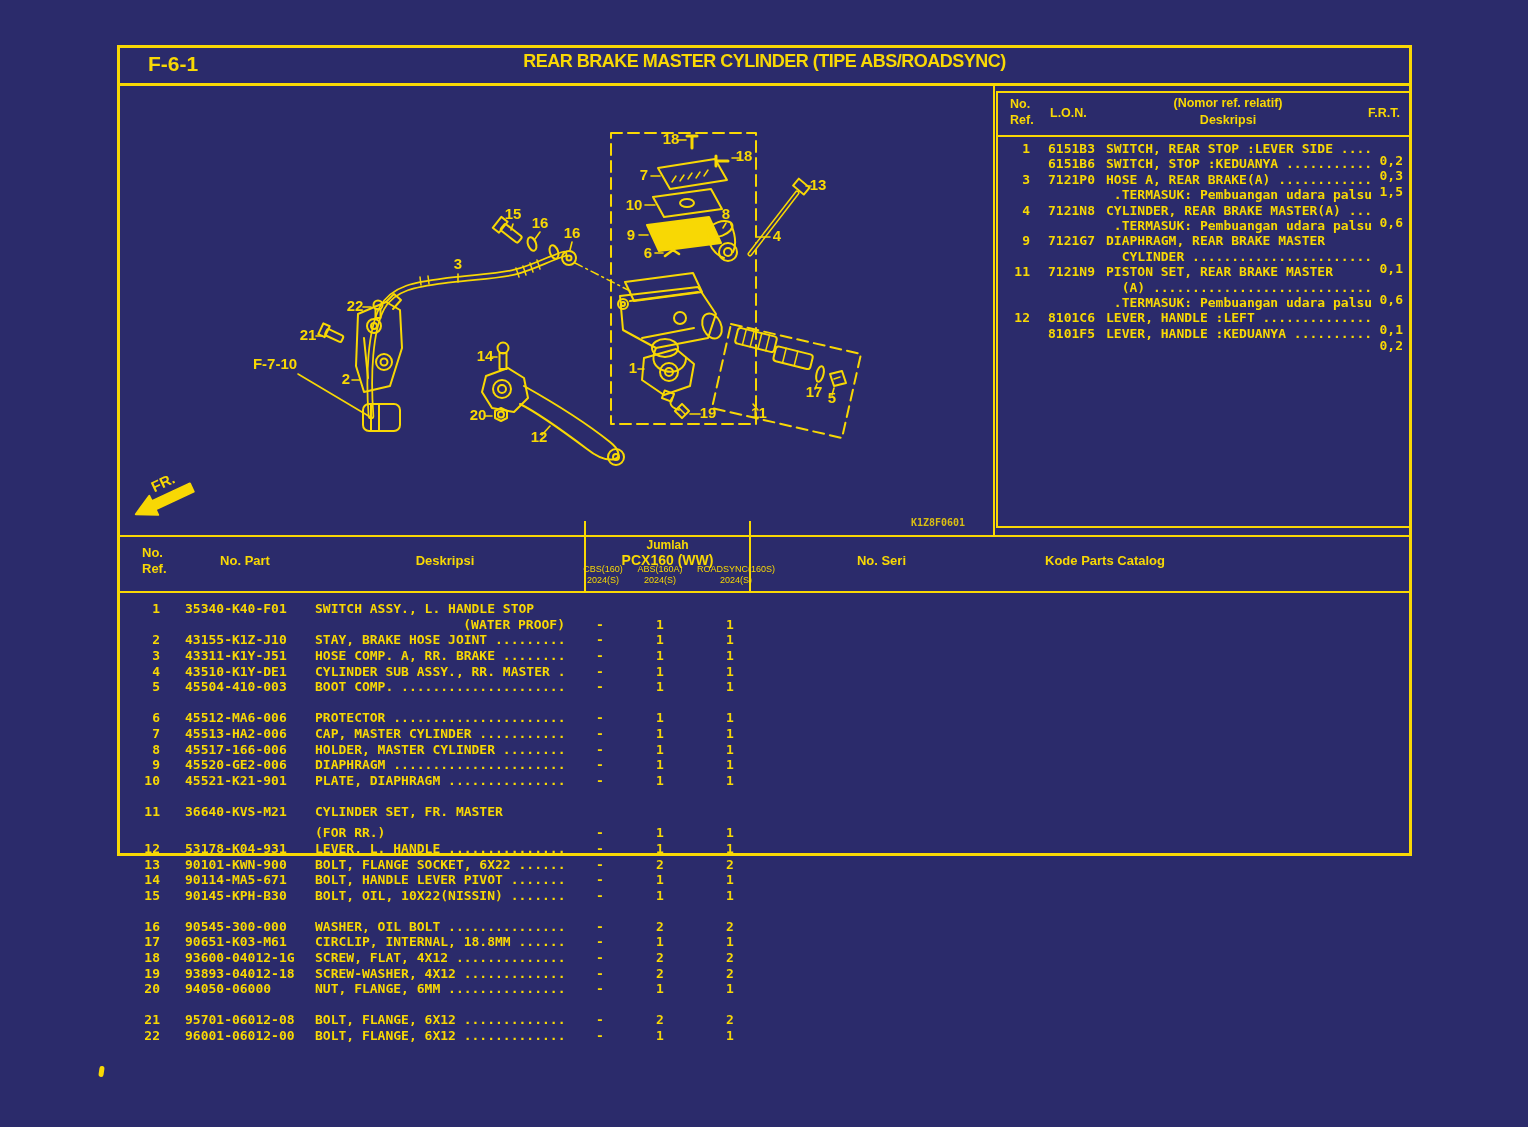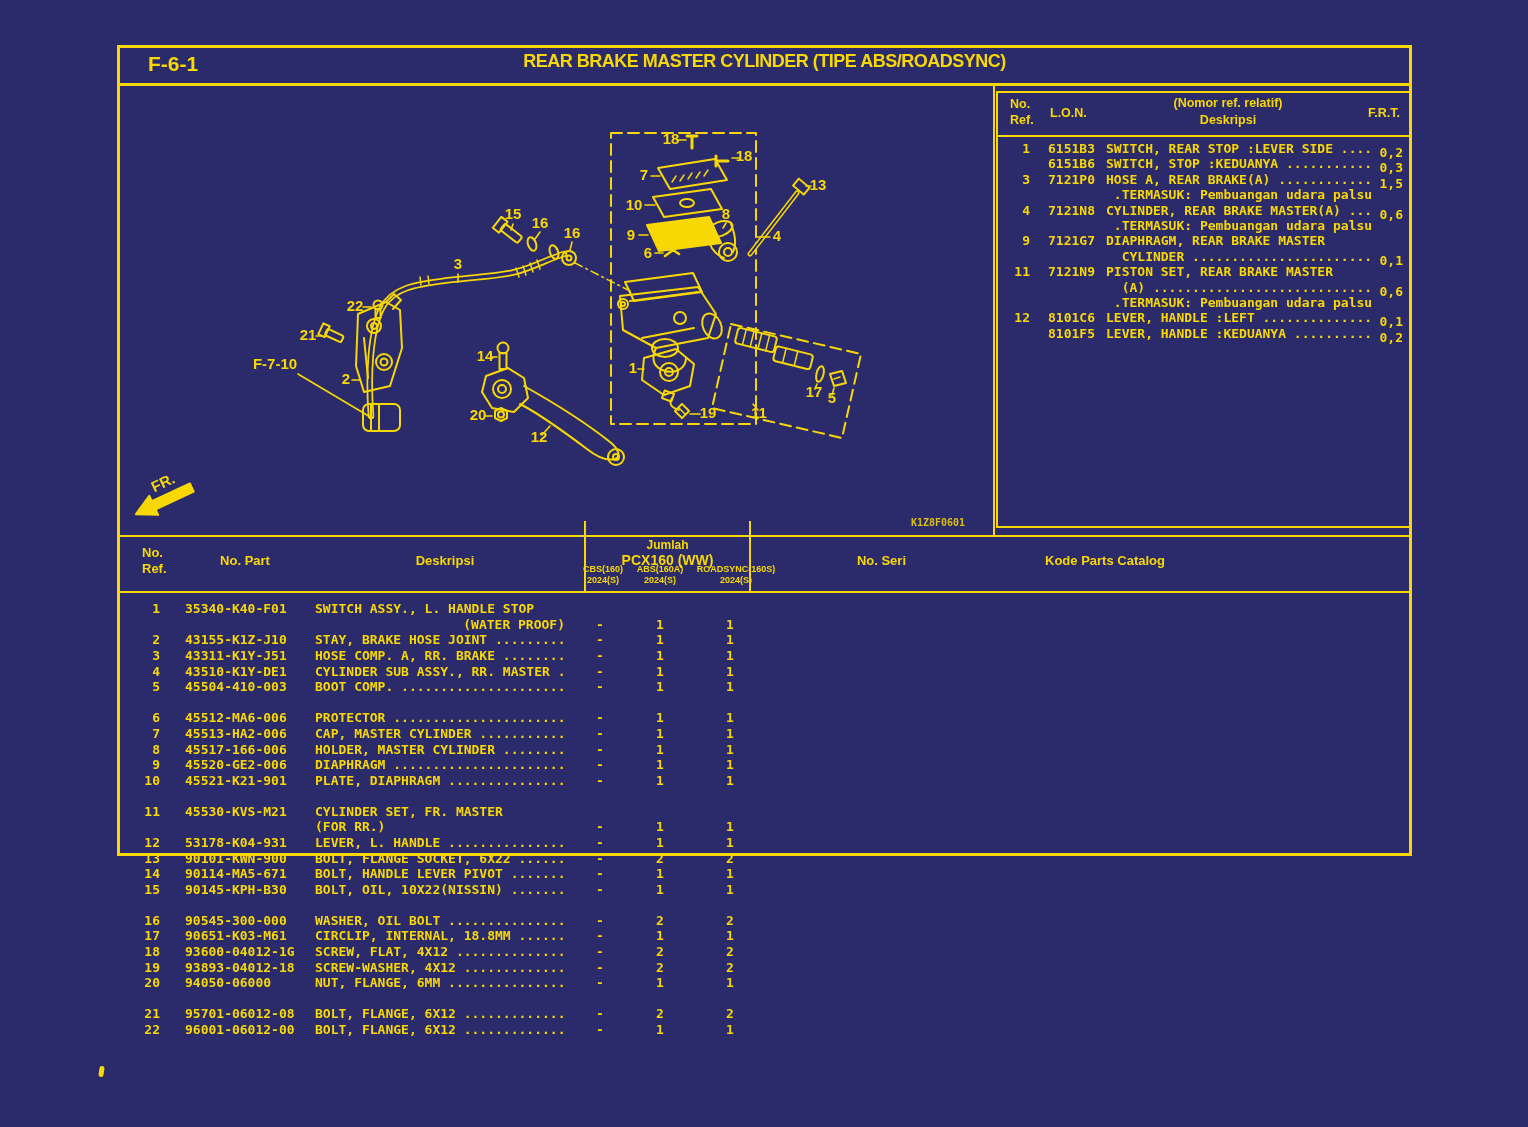--- a/index.html
+++ b/index.html
@@ -32,38 +32,38 @@
   .rh-lon{position:absolute;left:52px;top:13px;}
   .rh-nomor{position:absolute;left:110px;width:240px;top:3px;text-align:center;}
   .rh-desk{position:absolute;left:110px;width:240px;top:20px;text-align:center;}
   .rh-frt{position:absolute;right:10px;top:13px;padding-left:47px;}
   .ref-body{padding:4px 0 0 0;}
   .trow{position:relative;display:flex;height:15.4px;
         font-family:"DejaVu Sans Mono",monospace;font-size:13px;font-weight:bold;white-space:pre;}
   .tr-ref{width:32px;text-align:right;}
   .tr-lon{width:58px;margin-left:18px;}
   .tr-desc{}
-  .tr-frt{position:absolute;right:7px;top:4px;}
+  .tr-frt{position:absolute;right:7px;top:12px;}
   
   .hdr-band{position:relative;height:58px;border-top:2px solid var(--ink);
             border-bottom:2px solid var(--ink);box-sizing:border-box;
             font-size:13px;font-weight:bold;}
   .ph-ref{position:absolute;left:22px;top:8px;line-height:16px;}
   .ph-part{position:absolute;left:60px;width:130px;top:16px;text-align:center;}
   .ph-desc{position:absolute;left:210px;width:230px;top:16px;text-align:center;}
   .ph-seri{position:absolute;left:666px;width:120px;top:16px;text-align:right;}
   .ph-catalog{position:absolute;left:860px;width:250px;top:16px;text-align:center;}
   .jumlah-box{position:absolute;left:464px;top:0;width:167px;height:100%;
               border-left:2px solid var(--ink);border-right:2px solid var(--ink);box-sizing:border-box;}
   .jb-tick{position:absolute;top:-16px;width:2px;height:16px;background:var(--ink);}
   .jb-tick.l{left:464px}.jb-tick.r{left:629px}
   .jh-jumlah{position:absolute;left:464px;width:167px;top:1px;text-align:center;font-size:12px;font-weight:bold;}
   .jh-sub{position:absolute;left:464px;width:167px;top:15px;text-align:center;font-size:14px;font-weight:bold;}
   .jh-col{position:absolute;top:27px;transform:translateX(-50%);text-align:center;
-          font-size:9px;font-weight:bold;line-height:11px;white-space:nowrap;}
+          font-size:9px;font-weight:normal;line-height:11px;white-space:nowrap;}
   
   .parts-body{padding-top:8px;}
   .prow{display:flex;height:15.7px;font-family:"DejaVu Sans Mono",monospace;
         font-size:13px;font-weight:bold;white-space:pre;}
   .pl-ref{width:40px;text-align:right;}
   .pl-part{width:130px;margin-left:25px;}
   .pl-desc{width:250px;}
   .pl-desc.right{text-align:right;}
   .pl-q1{width:70px;text-align:center;}
   .pl-q2{width:50px;text-align:center;}
@@ -333,22 +333,22 @@
       <div class="prow"><span class="pl-ref">3</span><span class="pl-part">43311-K1Y-J51</span><span class="pl-desc">HOSE COMP. A, RR. BRAKE ........</span><span class="pl-q1">-</span><span class="pl-q2">1</span><span class="pl-q3">1</span></div>
       <div class="prow"><span class="pl-ref">4</span><span class="pl-part">43510-K1Y-DE1</span><span class="pl-desc">CYLINDER SUB ASSY., RR. MASTER .</span><span class="pl-q1">-</span><span class="pl-q2">1</span><span class="pl-q3">1</span></div>
       <div class="prow"><span class="pl-ref">5</span><span class="pl-part">45504-410-003</span><span class="pl-desc">BOOT COMP. .....................</span><span class="pl-q1">-</span><span class="pl-q2">1</span><span class="pl-q3">1</span></div>
       <div class="pgap"></div>
       <div class="prow"><span class="pl-ref">6</span><span class="pl-part">45512-MA6-006</span><span class="pl-desc">PROTECTOR ......................</span><span class="pl-q1">-</span><span class="pl-q2">1</span><span class="pl-q3">1</span></div>
       <div class="prow"><span class="pl-ref">7</span><span class="pl-part">45513-HA2-006</span><span class="pl-desc">CAP, MASTER CYLINDER ...........</span><span class="pl-q1">-</span><span class="pl-q2">1</span><span class="pl-q3">1</span></div>
       <div class="prow"><span class="pl-ref">8</span><span class="pl-part">45517-166-006</span><span class="pl-desc">HOLDER, MASTER CYLINDER ........</span><span class="pl-q1">-</span><span class="pl-q2">1</span><span class="pl-q3">1</span></div>
       <div class="prow"><span class="pl-ref">9</span><span class="pl-part">45520-GE2-006</span><span class="pl-desc">DIAPHRAGM ......................</span><span class="pl-q1">-</span><span class="pl-q2">1</span><span class="pl-q3">1</span></div>
       <div class="prow"><span class="pl-ref">10</span><span class="pl-part">45521-K21-901</span><span class="pl-desc">PLATE, DIAPHRAGM ...............</span><span class="pl-q1">-</span><span class="pl-q2">1</span><span class="pl-q3">1</span></div>
       <div class="pgap"></div>
-      <div class="prow"><span class="pl-ref">11</span><span class="pl-part">45530-KVS-M21</span><span class="pl-desc">CYLINDER SET, FR. MASTER</span><span class="pl-q1"></span><span class="pl-q2"></span><span class="pl-q3"></span></div>
-      <div class="prow" style=""><span class="pl-ref"></span><span class="pl-part"></span><span class="pl-desc">(FOR RR.)</span><span class="pl-q1">-</span><span class="pl-q2">1</span><span class="pl-q3">1</span></div>
+      <div class="prow"><span class="pl-ref">11</span><span class="pl-part">36640-KVS-M21</span><span class="pl-desc">CYLINDER SET, FR. MASTER</span><span class="pl-q1"></span><span class="pl-q2"></span><span class="pl-q3"></span></div>
+      <div class="prow" style="margin-top: 6px;"><span class="pl-ref"></span><span class="pl-part"></span><span class="pl-desc">(FOR RR.)</span><span class="pl-q1">-</span><span class="pl-q2">1</span><span class="pl-q3">1</span></div>
       <div class="prow"><span class="pl-ref">12</span><span class="pl-part">53178-K04-931</span><span class="pl-desc">LEVER, L. HANDLE ...............</span><span class="pl-q1">-</span><span class="pl-q2">1</span><span class="pl-q3">1</span></div>
       <div class="prow"><span class="pl-ref">13</span><span class="pl-part">90101-KWN-900</span><span class="pl-desc">BOLT, FLANGE SOCKET, 6X22 ......</span><span class="pl-q1">-</span><span class="pl-q2">2</span><span class="pl-q3">2</span></div>
       <div class="prow"><span class="pl-ref">14</span><span class="pl-part">90114-MA5-671</span><span class="pl-desc">BOLT, HANDLE LEVER PIVOT .......</span><span class="pl-q1">-</span><span class="pl-q2">1</span><span class="pl-q3">1</span></div>
       <div class="prow"><span class="pl-ref">15</span><span class="pl-part">90145-KPH-B30</span><span class="pl-desc">BOLT, OIL, 10X22(NISSIN) .......</span><span class="pl-q1">-</span><span class="pl-q2">1</span><span class="pl-q3">1</span></div>
       <div class="pgap"></div>
       <div class="prow"><span class="pl-ref">16</span><span class="pl-part">90545-300-000</span><span class="pl-desc">WASHER, OIL BOLT ...............</span><span class="pl-q1">-</span><span class="pl-q2">2</span><span class="pl-q3">2</span></div>
       <div class="prow"><span class="pl-ref">17</span><span class="pl-part">90651-K03-M61</span><span class="pl-desc">CIRCLIP, INTERNAL, 18.8MM ......</span><span class="pl-q1">-</span><span class="pl-q2">1</span><span class="pl-q3">1</span></div>
       <div class="prow"><span class="pl-ref">18</span><span class="pl-part">93600-04012-1G</span><span class="pl-desc">SCREW, FLAT, 4X12 ..............</span><span class="pl-q1">-</span><span class="pl-q2">2</span><span class="pl-q3">2</span></div>
       <div class="prow"><span class="pl-ref">19</span><span class="pl-part">93893-04012-18</span><span class="pl-desc">SCREW-WASHER, 4X12 .............</span><span class="pl-q1">-</span><span class="pl-q2">2</span><span class="pl-q3">2</span></div>
       <div class="prow"><span class="pl-ref">20</span><span class="pl-part">94050-06000</span><span class="pl-desc">NUT, FLANGE, 6MM ...............</span><span class="pl-q1">-</span><span class="pl-q2">1</span><span class="pl-q3">1</span></div>

